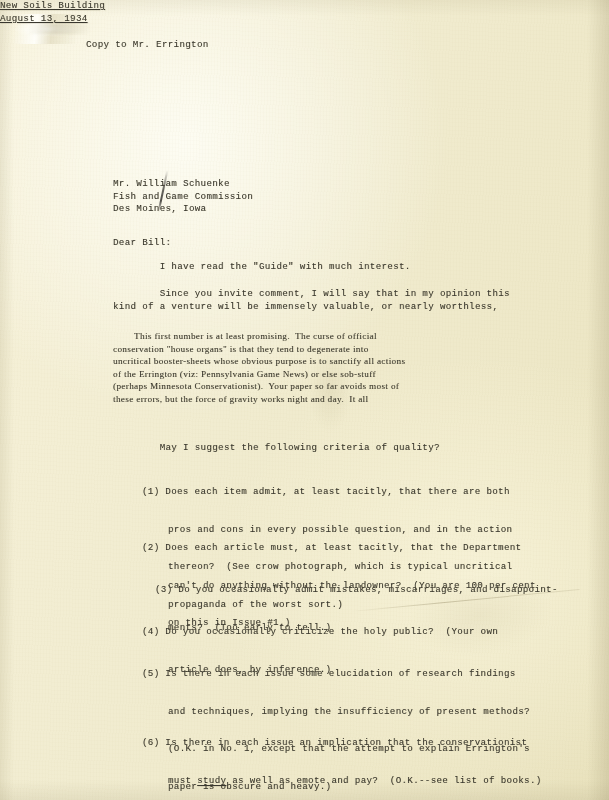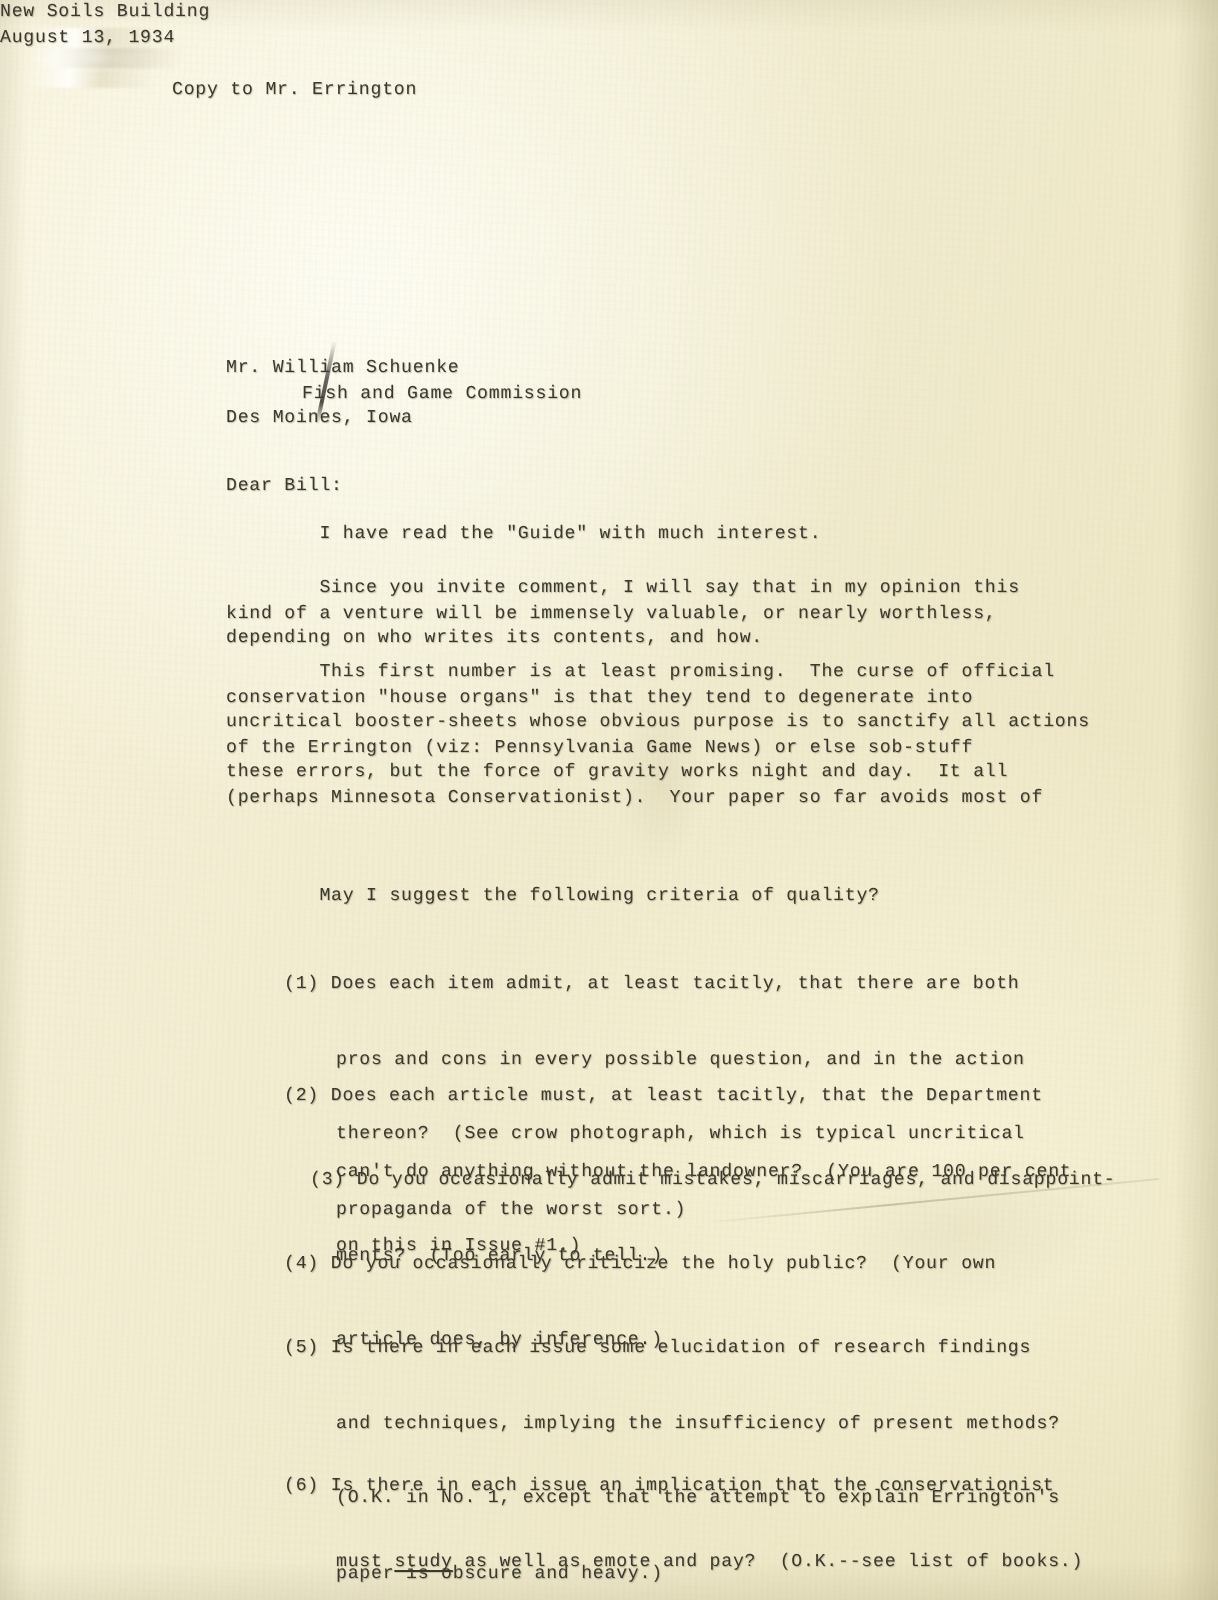--- a/index.html
+++ b/index.html
@@ -97,27 +97,27 @@
     inset: 0;
     color: #3a382f;
     font-size: 9.1px;
     line-height: 12.55px;
     letter-spacing: 0.38px;
     text-shadow: 0.4px 0.35px 0.55px rgba(120,112,80,0.45);
   }
   .ln { white-space: pre; position: absolute; }
 
   .copy-to { left: 86px; top: 39px; }
-  .hdr     { left: 399px; top: 101px; }
+  .hdr     { left: 399px; top: 101px; text-decoration: underline; }
   .addr    { left: 113px; top: 178px; }
   .salute  { left: 113px; top: 237px; }
   .para    { left: 113px; }
   .p1 { top: 261px; }
   .p2 { top: 288px; }
-  .p3 { top: 330px; }
+  .p3 { top: 330px; font-family: Liberation Serif, serif; }
   .p4 { top: 442px; }
 
   .item { position: absolute; left: 142px; white-space: pre; }
   .i1 { top: 461px; }
   .i2 { top: 517px; }
   .i3 { top: 559px; }
   .i4 { top: 601px; }
   .i5 { top: 643px; }
   .i6 { top: 712px; }
 
@@ -142,43 +142,42 @@
 
     <div class="ln copy-to">Copy to Mr. Errington</div>
 
     <div class="hdr">
       <div class="ln" style="position:relative;">New Soils Building</div>
       <div class="ln" style="position:relative;">August 13, 1934</div>
     </div>
 
     <div class="addr" style="position:absolute;">
       <div class="ln" style="position:relative;">Mr. William Schuenke</div>
-      <div class="ln" style="position:relative;margin-left:38px;">Fish and Game Commission</div>
+      <div class="ln" style="position:relative;">Fish and Game Commission</div>
       <div class="ln" style="position:relative;">Des Moines, Iowa</div>
     </div>
 
     <div class="ln salute">Dear Bill:</div>
 
     <div class="para p1" style="position:absolute;">
       <div class="ln" style="position:relative;">        I have read the "Guide" with much interest.</div>
     </div>
 
     <div class="para p2" style="position:absolute;">
       <div class="ln" style="position:relative;">        Since you invite comment, I will say that in my opinion this</div>
       <div class="ln" style="position:relative;">kind of a venture will be immensely valuable, or nearly worthless,</div>
-      <div class="ln" style="position:relative;">depending on who writes its contents, and how.</div>
     </div>
 
     <div class="para p3" style="position:absolute;">
       <div class="ln" style="position:relative;">        This first number is at least promising.  The curse of official</div>
       <div class="ln" style="position:relative;">conservation "house organs" is that they tend to degenerate into</div>
       <div class="ln" style="position:relative;">uncritical booster-sheets whose obvious purpose is to sanctify all actions</div>
       <div class="ln" style="position:relative;">of the Errington (viz: Pennsylvania Game News) or else sob-stuff</div>
+      <div class="ln" style="position:relative;">(perhaps Minnesota Conservationist).  Your paper so far avoids most of</div>
       <div class="ln" style="position:relative;">these errors, but the force of gravity works night and day.  It all</div>
-      <div class="ln" style="position:relative;">(perhaps Minnesota Conservationist).  Your paper so far avoids most of</div>
     </div>
 
     <div class="para p4" style="position:absolute;">
       <div class="ln" style="position:relative;">        May I suggest the following criteria of quality?</div>
     </div>
 
     <div class="item i1">
       <div class="ln" style="position:relative;"><span>(1)</span><span> </span><span>Does each item admit, at least tacitly, that there are both</span></div>
       <div class="ln" style="position:relative; padding-left:26px;">pros and cons in every possible question, and in the action</div>
       <div class="ln" style="position:relative; padding-left:26px;">thereon?  (See crow photograph, which is typical uncritical</div>

